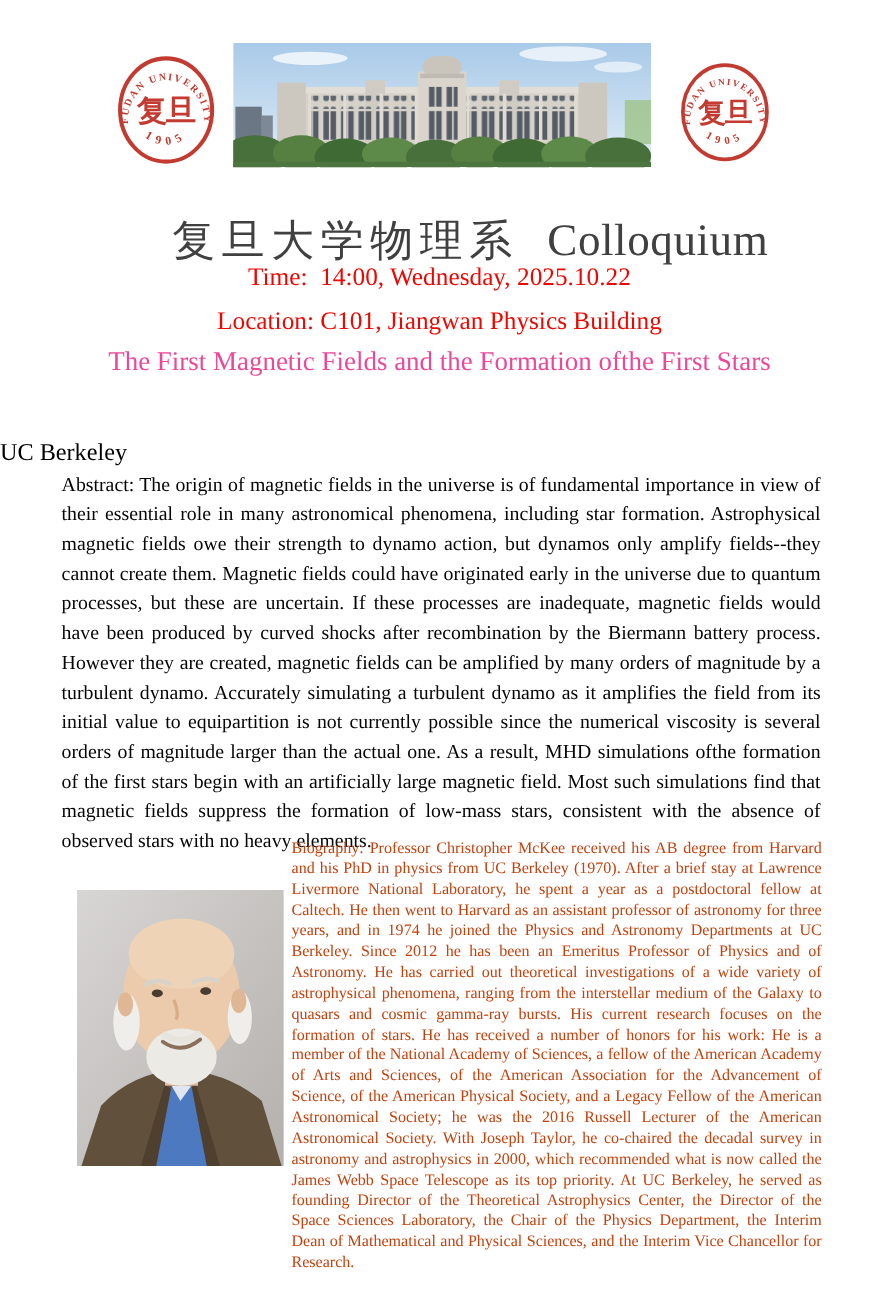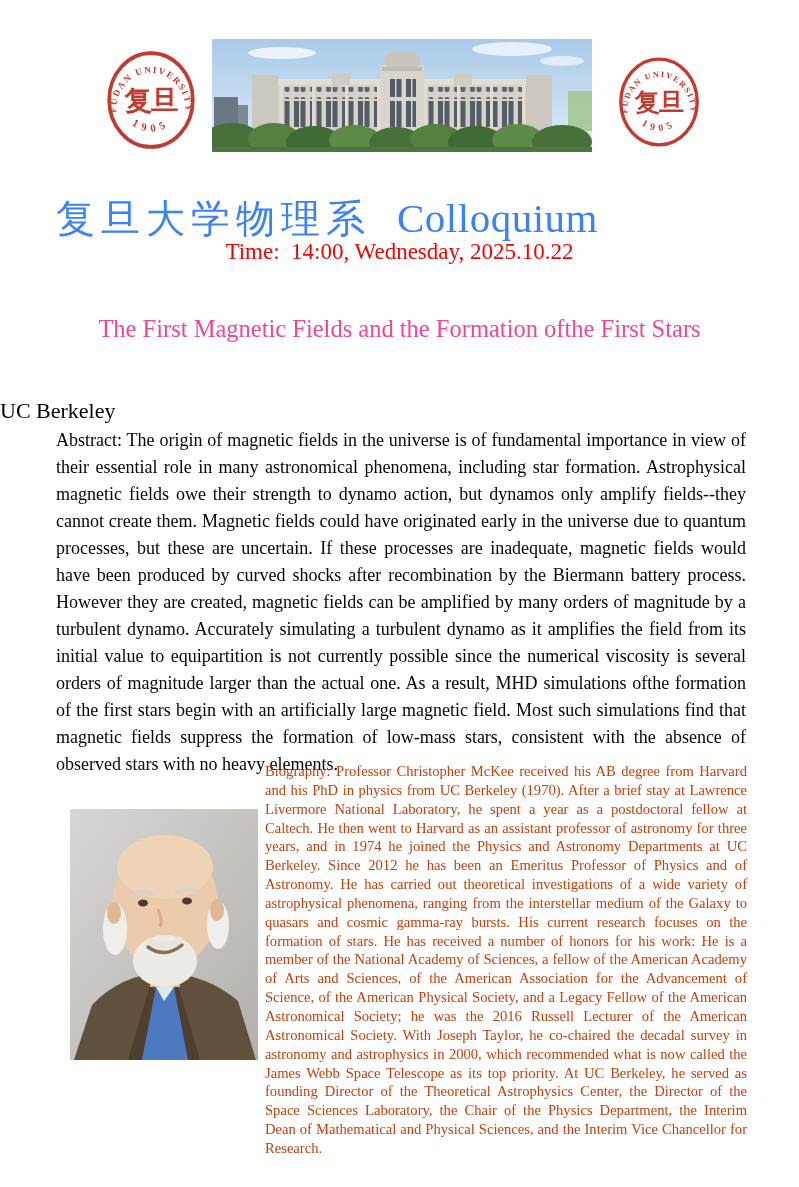--- a/index.html
+++ b/index.html
@@ -18,22 +18,22 @@
 
   
   .seal { position: absolute; }
   .seal-left  { left: 106px; top: 50px;  width: 90px;  height: 100px; }
   .seal-right { left: 618px; top: 53px;  width: 82px;  height: 98px;  }
   .building-photo { left: 212px; top: 39px; width: 380px; height: 113px; }
 
   
   .main-title {
     left: 0; top: 174px; width: 100%;
-    text-align: left;
-    color: #3b82f6;
+    text-align: center;
+    color: #404040;
     white-space: pre-wrap;
     padding-left: 40px;
   }
   .main-title .cn { font-size: 39px; letter-spacing: 6px; }
   .main-title .en { font-size: 41px; margin-left: 26px; letter-spacing: 0.5px; }
 
   .event-line {
     left: 0; width: 100%;
     text-align: center;
     color: #ee0700;
@@ -181,20 +181,21 @@
       </text>
       <text x="44" y="59" font-size="27" text-anchor="middle" letter-spacing="-1">复旦</text>
     </svg>
   </div>
 
   <div class="abs main-title">
     <span class="cn">复旦大学物理系</span><span class="en">Colloquium</span>
   </div>
 
   <div class="abs event-line time-line">Time:  14:00, Wednesday, 2025.10.22</div>
+  <div class="abs event-line location-line">Location: C101, Jiangwan Physics Building</div>
 
   <div class="abs talk-title">The First Magnetic Fields and the Formation ofthe First Stars</div>
   <div class="abs affiliation-line">UC Berkeley</div>
 
   <div class="abs abstract-text">Abstract: The origin of magnetic fields in the universe is of fundamental importance in view of their essential role in many astronomical phenomena, including star formation. Astrophysical magnetic fields owe their strength to dynamo action, but dynamos only amplify fields--they cannot create them. Magnetic fields could have originated early in the universe due to quantum processes, but these are uncertain. If these processes are inadequate, magnetic fields would have been produced by curved shocks after recombination by the Biermann battery process. However they are created, magnetic fields can be amplified by many orders of magnitude by a turbulent dynamo. Accurately simulating a turbulent dynamo as it amplifies the field from its initial value to equipartition is not currently possible since the numerical viscosity is several orders of magnitude larger than the actual one. As a result, MHD simulations ofthe formation of the first stars begin with an artificially large magnetic field. Most such simulations find that magnetic fields suppress the formation of low-mass stars, consistent with the absence of observed stars with no heavy elements.</div>
 
   <div class="abs speaker-photo">
     <svg viewBox="0 0 188 251" preserveAspectRatio="none">
       <defs>
         <linearGradient id="pbg" x1="0" y1="0" x2="1" y2="1">

